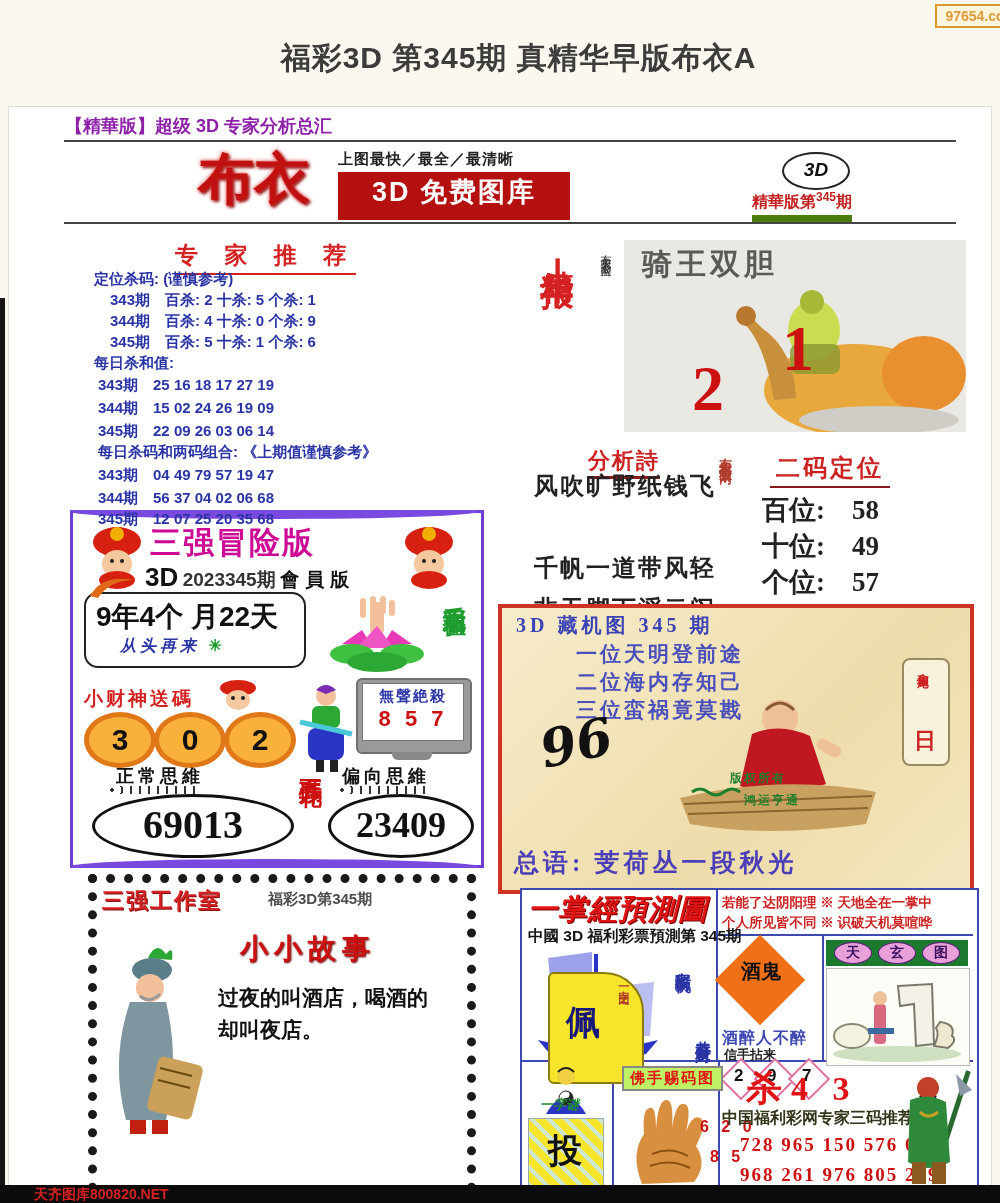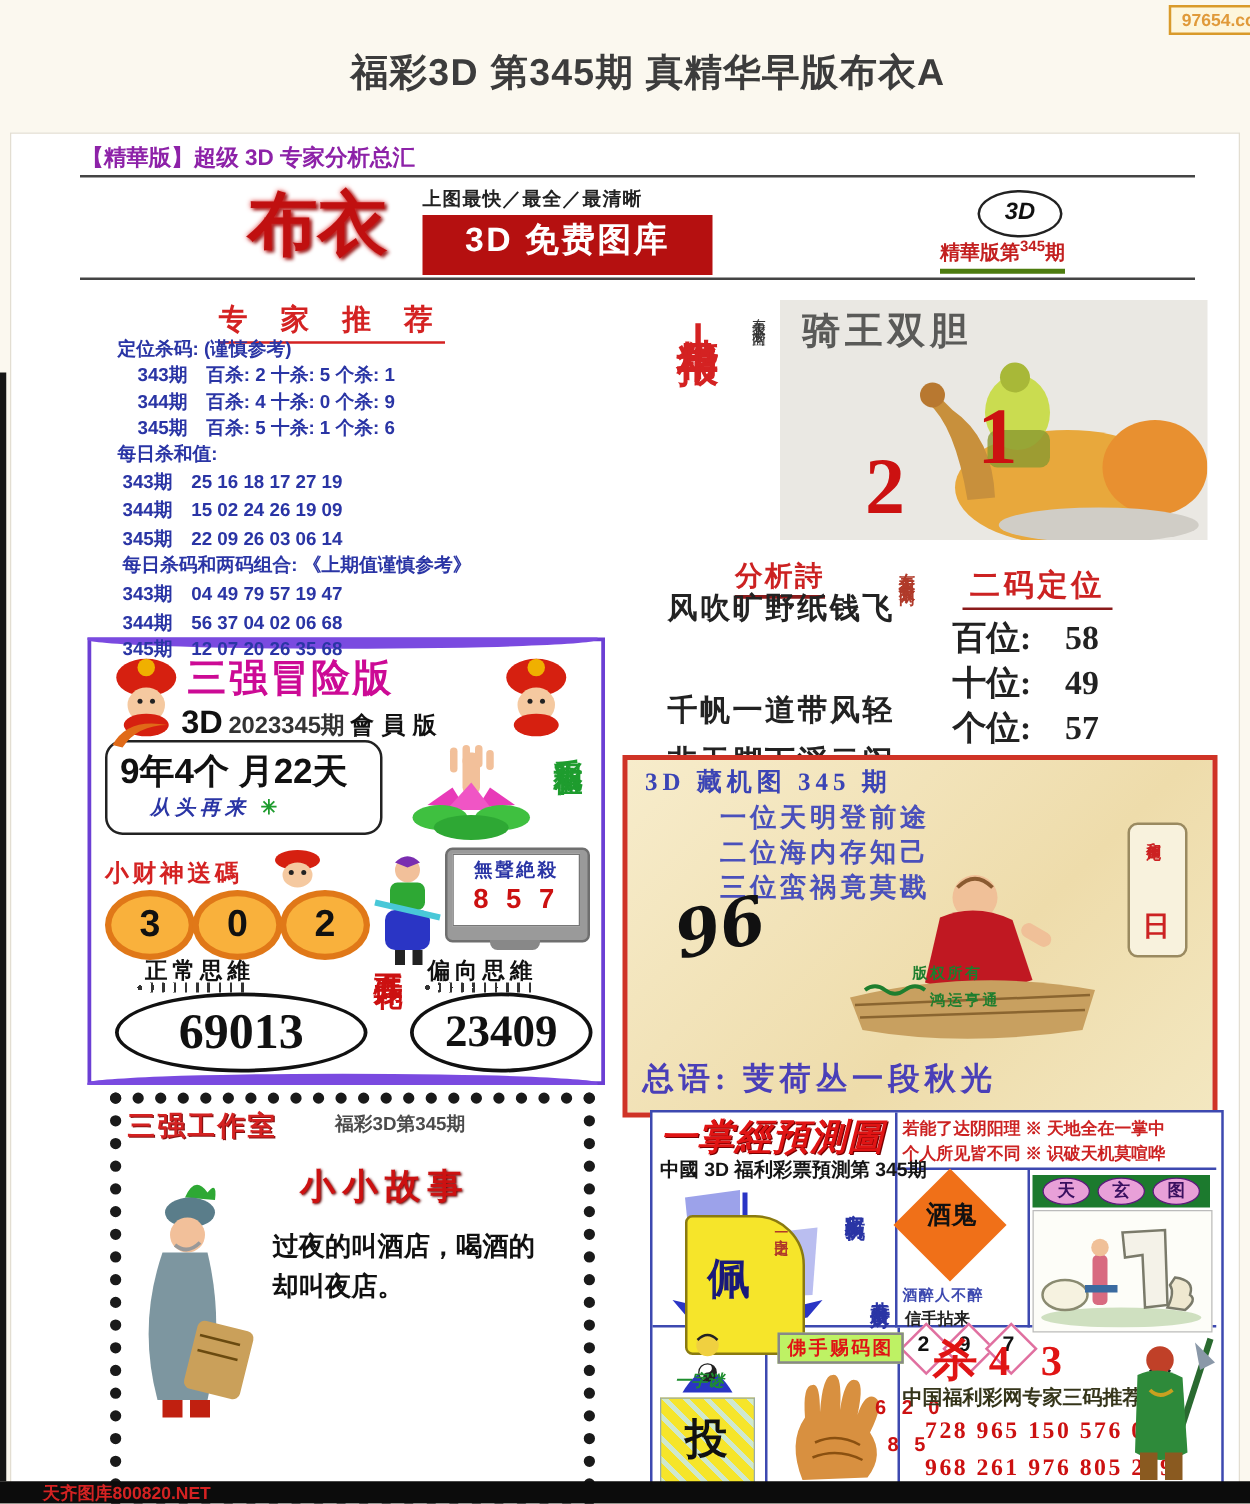--- a/index.html
+++ b/index.html
@@ -23,21 +23,21 @@
 
   
   #brand{left:198px;top:142px;font-size:56px;font-weight:bold;color:#c01010;
          text-shadow:0 0 4px #d33,2px 2px 3px #811;font-family:"Liberation Serif",serif;}
   #tagline{left:338px;top:150px;font-size:15px;font-weight:bold;color:#222;letter-spacing:1px;}
   #banner-red{left:338px;top:172px;width:232px;height:48px;background:#b51010;color:#fff;
               font-size:27px;font-weight:bold;text-align:center;line-height:40px;letter-spacing:2px;}
   #logo-oval{left:782px;top:152px;width:64px;height:34px;border:2px solid #222;border-radius:50%;
              text-align:center;line-height:32px;font-weight:bold;font-style:italic;font-size:19px;color:#111;}
   #issue-line{left:752px;top:190px;color:#c32020;font-size:16px;font-weight:bold;
-              border-bottom:4px solid #4d7c0f;padding-bottom:2px;}
+              border-bottom:8px solid #4d7c0f;padding-bottom:2px;}
   #issue-line .sup{font-size:12px;vertical-align:super;}
 
   
   #expert-title{left:175px;top:240px;font-size:23px;font-weight:bold;color:#d42222;
                 letter-spacing:10px;border-bottom:2px solid #d42222;padding-bottom:2px;}
   .blue{color:#2a35a5;font-weight:bold;}
   .exp-row{font-size:15px;white-space:pre;}
 
   
   #adv-box{left:70px;top:510px;width:408px;height:352px;background:#fff;border:3px solid #6b3fd4;}
@@ -115,21 +115,21 @@
   .motto{left:722px;color:#cc2222;font-size:13.5px;font-weight:bold;white-space:nowrap;}
   #sail{left:548px;top:972px;width:92px;height:108px;background:#f6e52a;border:2px solid #8a7a10;
         border-radius:6px 40px 6px 6px;}
   #sail-char{left:566px;top:1000px;font-size:34px;font-weight:bold;color:#19197a;font-family:"Liberation Serif",serif;}
   #sail-note{left:616px;top:980px;font-size:11px;color:#b03a2a;font-weight:bold;}
   #ship-v1{left:672px;top:958px;font-size:16px;font-weight:bold;color:#2a35a5;}
   #ship-v2{left:692px;top:1028px;font-size:16px;font-weight:bold;color:#2a35a5;}
   #wine-diamond{left:728px;top:948px;width:64px;height:64px;background:#f07018;transform:rotate(45deg);}
   #wine-chars{left:736px;top:958px;width:50px;text-align:center;font-size:20px;font-weight:bold;color:#111;
               font-family:"Liberation Serif",serif;}
-  #wine-phrase{left:722px;top:1028px;font-size:12px;font-weight:bold;color:#3d49b0;letter-spacing:1px;}
+  #wine-phrase{left:722px;top:1028px;font-size:16px;font-weight:bold;color:#3d49b0;letter-spacing:1px;}
   #freehand{left:724px;top:1046px;font-size:13px;font-weight:bold;color:#222;}
   .pink-d{top:1064px;width:26px;height:26px;border:2px solid #e070a0;transform:rotate(45deg);background:#fff;}
   .pink-d-num{top:1066px;font-size:17px;font-weight:bold;color:#111;}
   #sky-bar{left:826px;top:940px;width:142px;height:26px;background:#1c7a2e;display:flex;gap:6px;
            align-items:center;justify-content:center;}
   .sky-oval{width:36px;height:20px;background:#e8a0d8;border:1px solid #5a1a7a;border-radius:50%;
             text-align:center;line-height:19px;font-size:14px;font-weight:bold;color:#3a1060;}
   #sky-pic{left:826px;top:968px;width:142px;height:96px;background:#fdfdf8;border:1px solid #bbb;}
 
   
@@ -176,21 +176,21 @@
   <div class="abs blue exp-row" style="left:110px;top:291px;"><span>343期</span>　<span>百杀: 2 十杀: 5 个杀: 1</span></div>
   <div class="abs blue exp-row" style="left:110px;top:312px;"><span>344期</span>　<span>百杀: 4 十杀: 0 个杀: 9</span></div>
   <div class="abs blue exp-row" style="left:110px;top:333px;"><span>345期</span>　<span>百杀: 5 十杀: 1 个杀: 6</span></div>
   <div class="abs blue exp-row" style="left:94px;top:354px;">每日杀和值:</div>
   <div class="abs blue exp-row" style="left:98px;top:376px;"><span>343期</span>　<span>25 16 18 17 27 19</span></div>
   <div class="abs blue exp-row" style="left:98px;top:399px;"><span>344期</span>　<span>15 02 24 26 19 09</span></div>
   <div class="abs blue exp-row" style="left:98px;top:422px;"><span>345期</span>　<span>22 09 26 03 06 14</span></div>
   <div class="abs blue exp-row" style="left:98px;top:443px;">每日杀码和两码组合: 《上期值谨慎参考》</div>
   <div class="abs blue exp-row" style="left:98px;top:466px;"><span>343期</span>　<span>04 49 79 57 19 47</span></div>
   <div class="abs blue exp-row" style="left:98px;top:489px;"><span>344期</span>　<span>56 37 04 02 06 68</span></div>
-  <div class="abs blue exp-row" style="left:98px;top:510px;z-index:3;"><span>345期</span>　<span>12 07 20 26 35 68</span></div>
+  <div class="abs blue exp-row" style="left:98px;top:510px;z-index:3;"><span>345期</span>　<span>12 07 25 20 35 68</span></div>
 
   <div id="adv-box" class="abs">
     <div class="wavy" style="top:-3px;"></div>
     <div class="wavy" style="bottom:-3px;transform:scaleY(-1);"></div>
   </div>
   <svg class="abs" style="left:84px;top:520px;" width="66" height="70">
     <ellipse cx="33" cy="22" rx="24" ry="15" fill="#d62010"></ellipse>
       <circle cx="33" cy="14" r="7" fill="#f0b000"></circle>
     <ellipse cx="33" cy="44" rx="15" ry="14" fill="#f5c9a0"></ellipse>
       <ellipse cx="33" cy="60" rx="18" ry="9" fill="#d62010"></ellipse>

